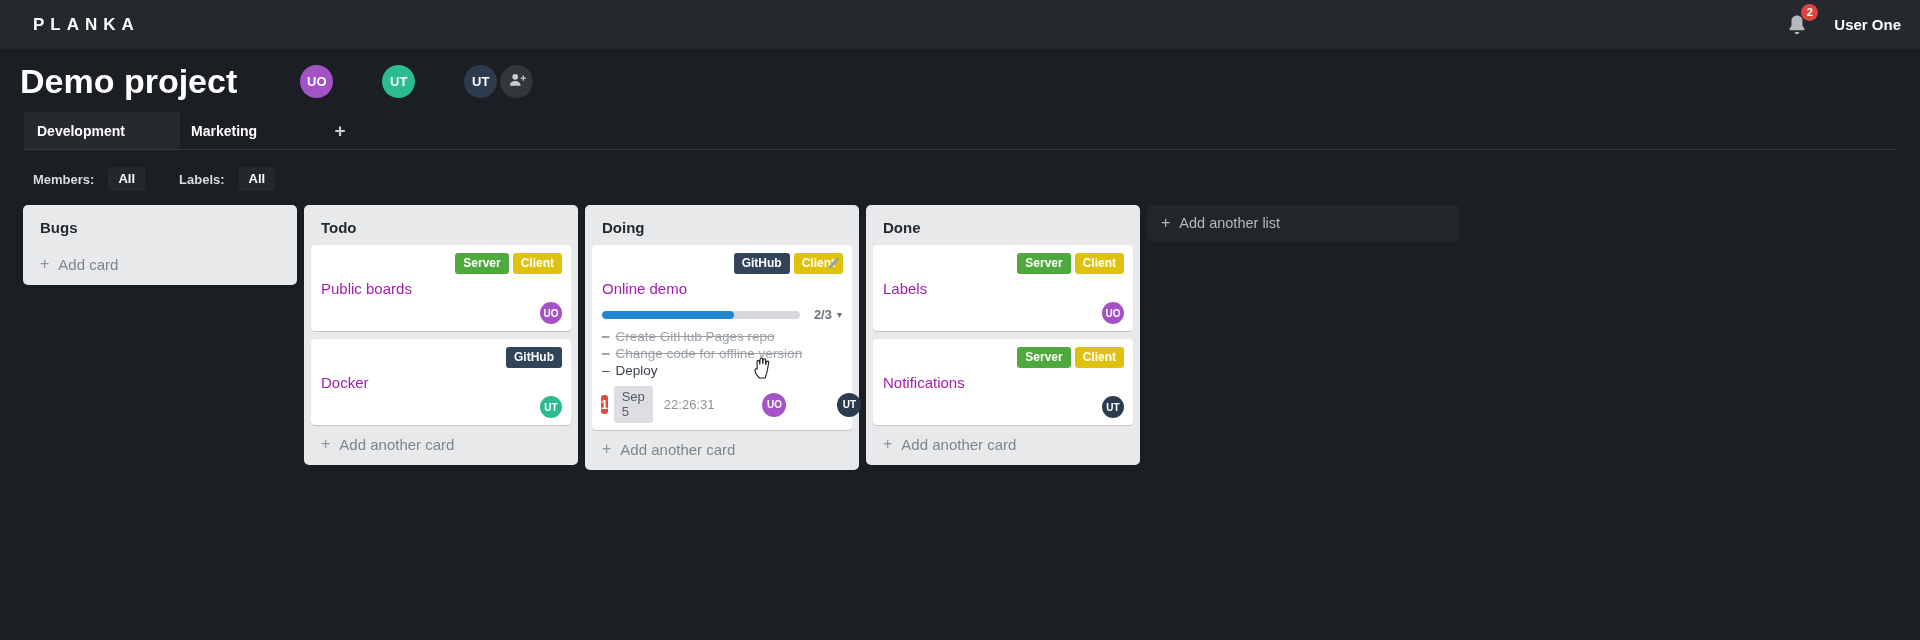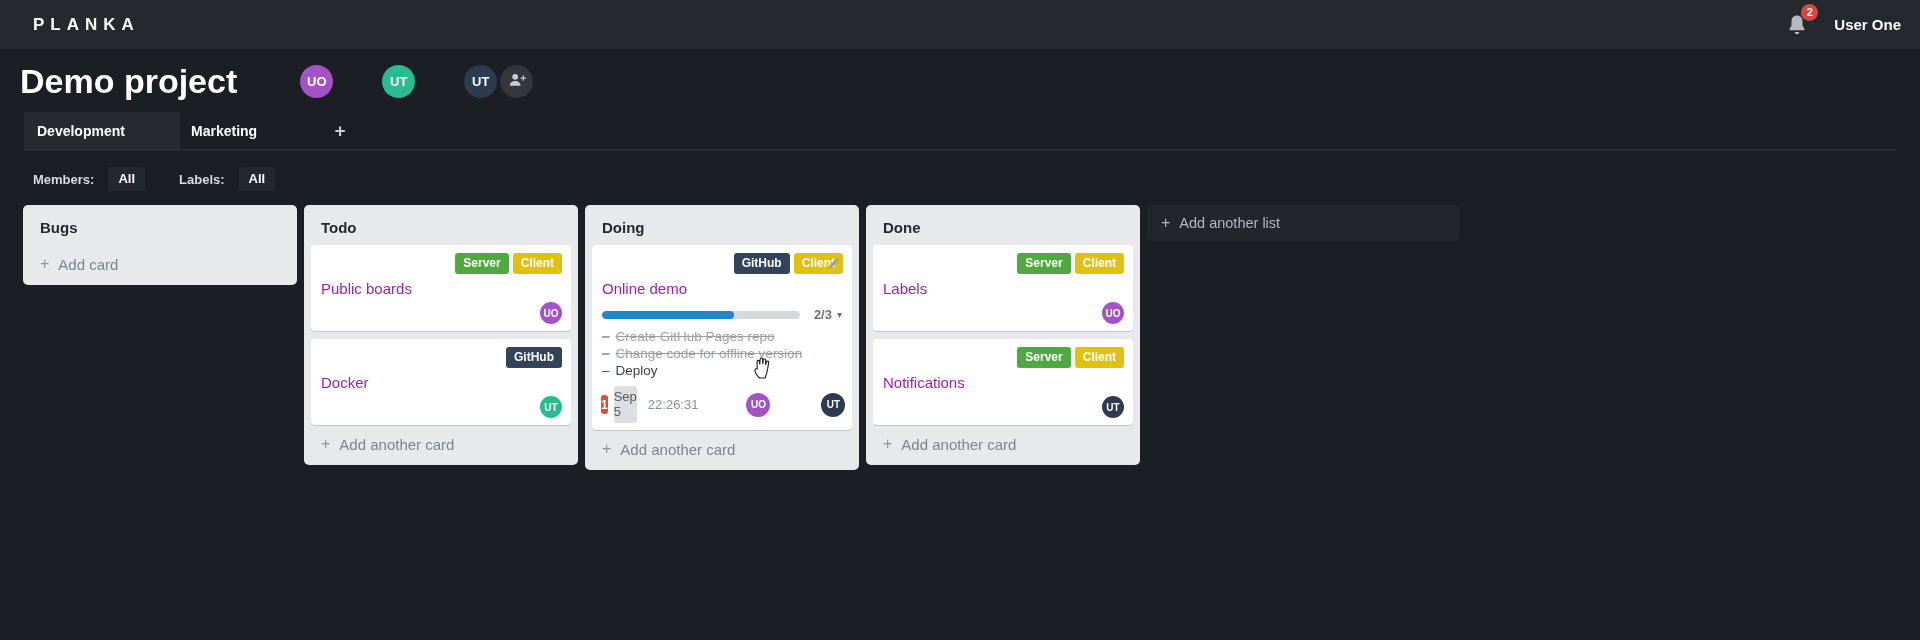--- a/index.html
+++ b/index.html
@@ -119,21 +119,21 @@
   .task.done { color: #9aa0a5; text-decoration: line-through; }
   .task-dash { flex: 0 0 auto; }
   .card-footer { display: flex; align-items: center; margin-top: 5px; }
   .notif-badge {
     background: #e04b3b; color: #fff; font-weight: bold; font-size: 12px;
     width: 19px; height: 19px; border-radius: 3px;
     display: flex; align-items: center; justify-content: center; margin-right: 6px;
   }
   .date-badge {
     background: #dcdee1; color: #565c62; font-size: 13px;
-    padding: 3px 0 4px; border-radius: 3px; margin-right: 11px;
+    padding: 3px 8px 4px; border-radius: 3px; margin-right: 11px;
   }
   .timer { color: #8b9197; font-size: 13px; }
   .footer-avatars { margin-left: auto; display: flex; gap: 3px; }
 
   
   .add-list {
     width: 312px; height: 36px; background: #22262b; border-radius: 4px;
     display: flex; align-items: center; gap: 9px; padding-left: 14px;
     color: #b3b9c0; font-size: 14.5px; cursor: pointer; flex: 0 0 auto;
   }

